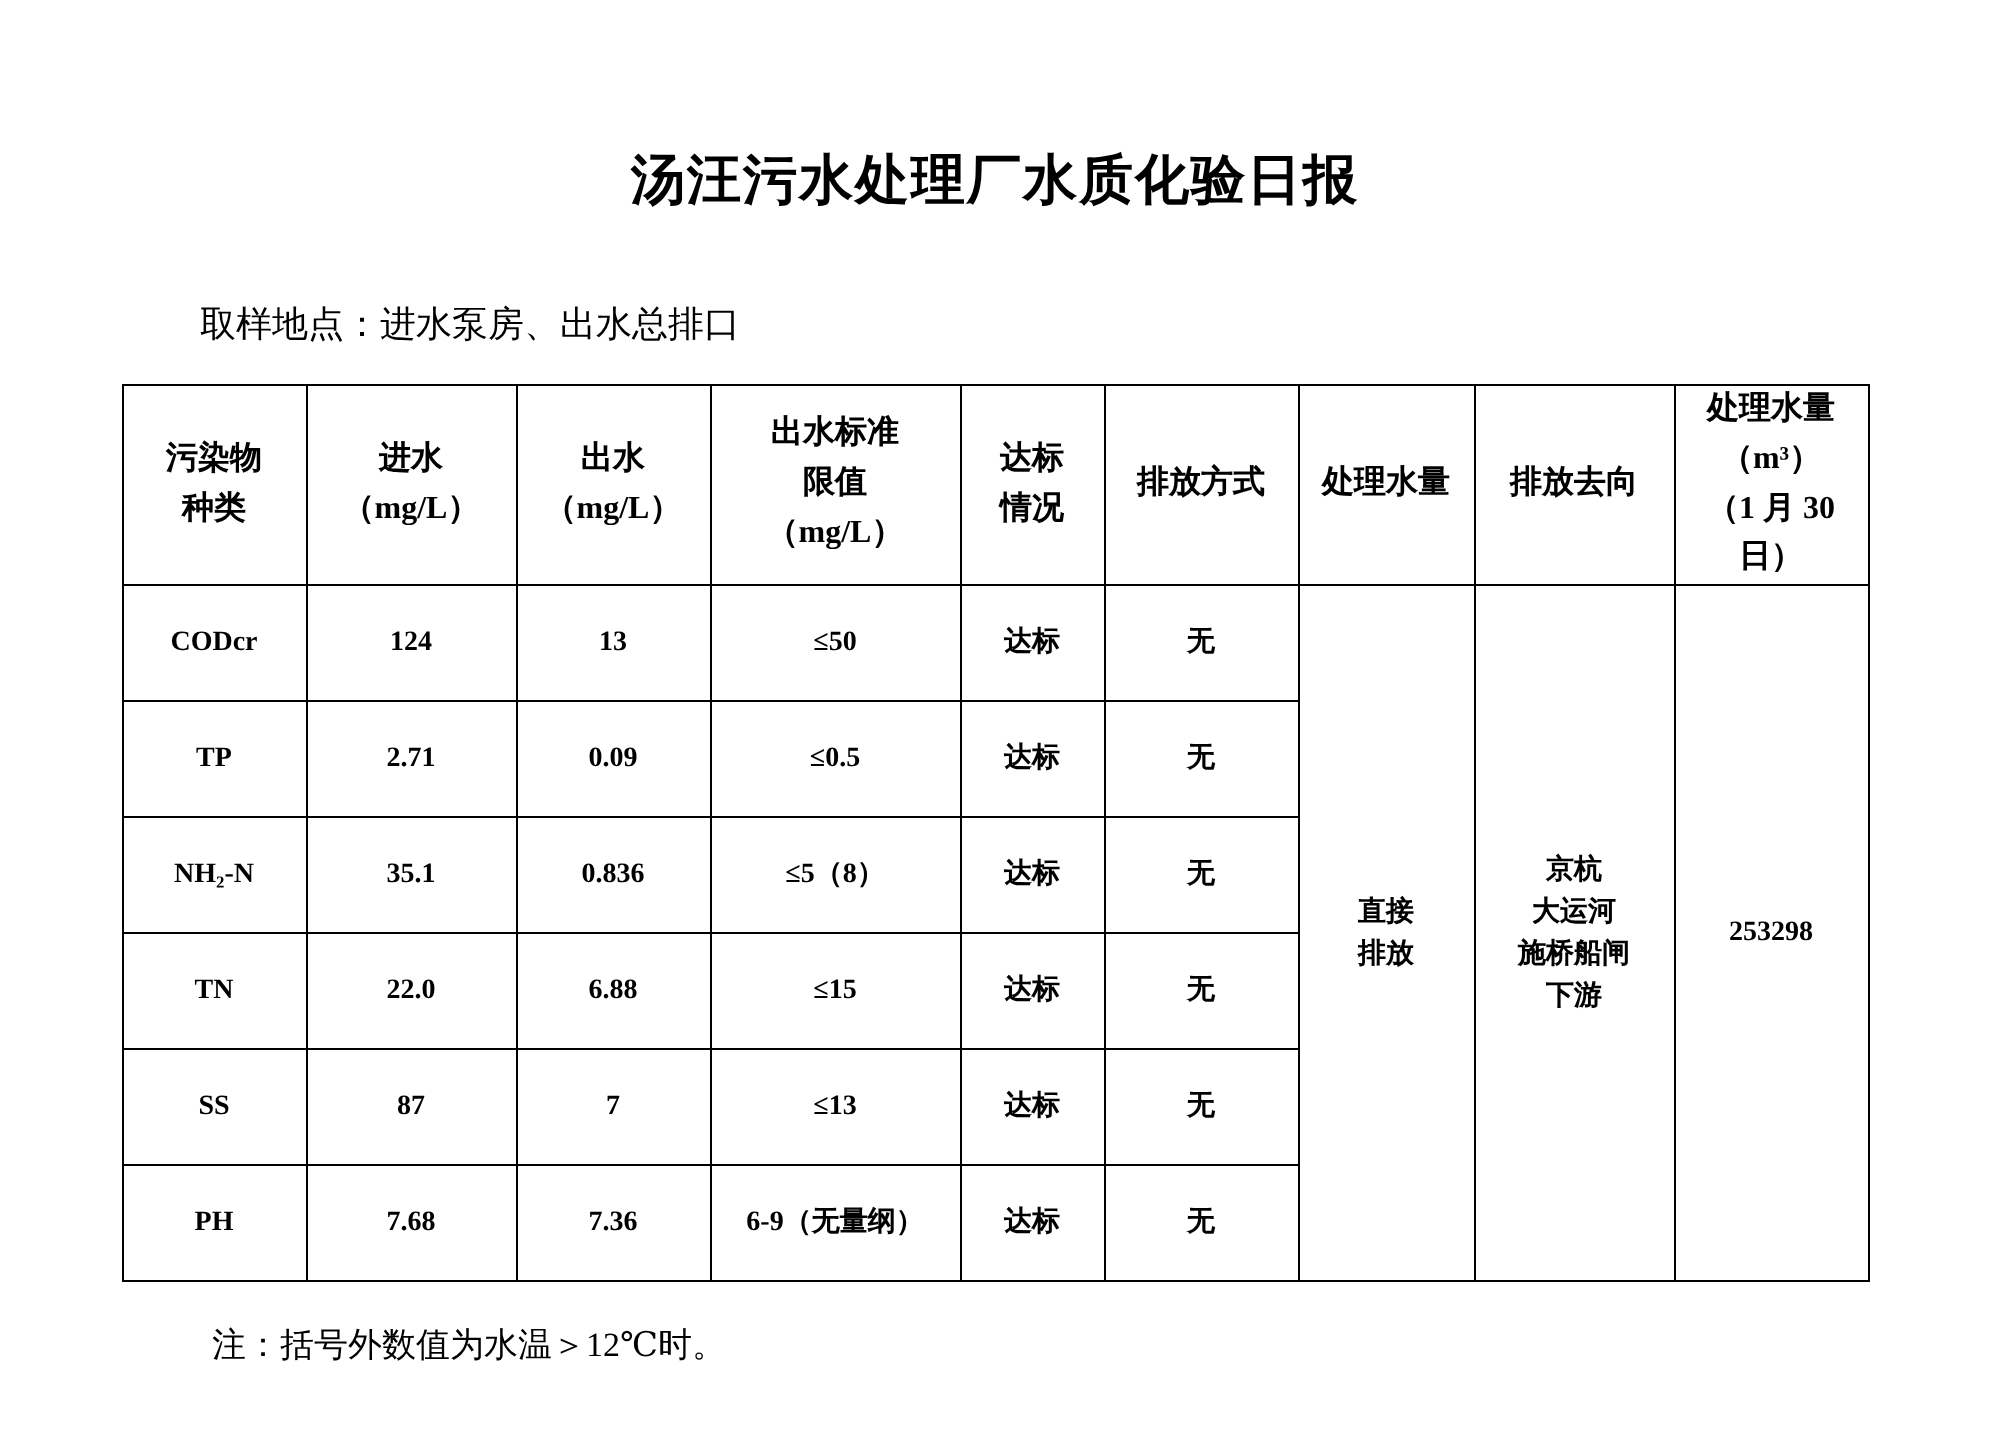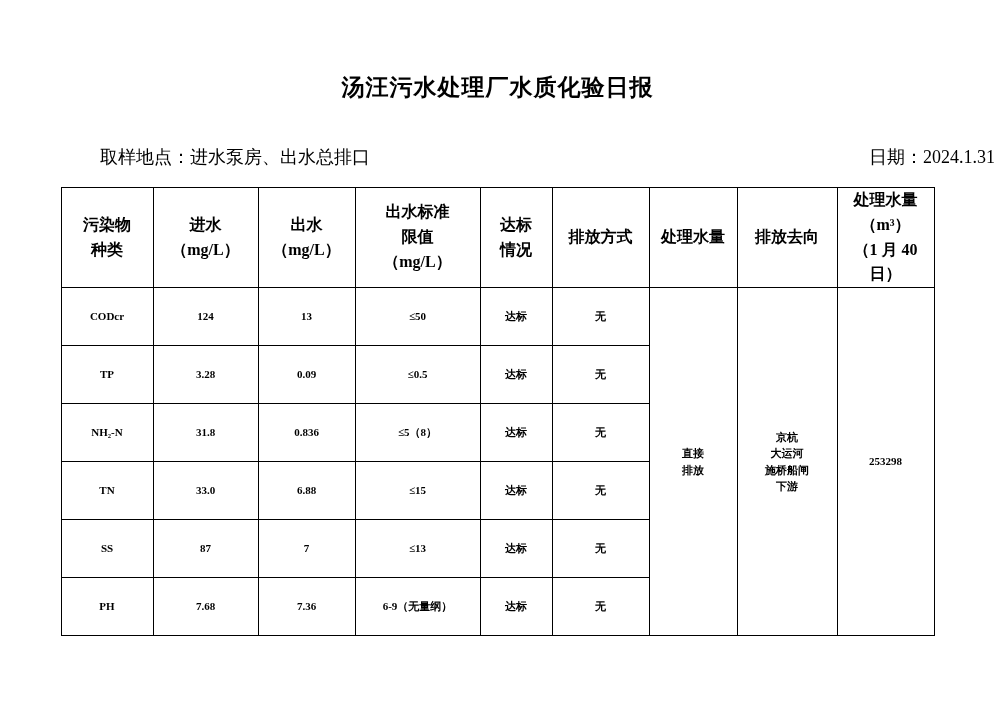--- a/index.html
+++ b/index.html
@@ -15,32 +15,33 @@
     overflow: hidden;
   }
   .page {
     position: relative;
     width: 995px;
     height: 727px;
     box-sizing: border-box;
   }
   .doc-title {
     text-align: center;
-    font-size: 23px;
+    font-size: 27px;
     font-weight: bold;
     letter-spacing: 1px;
     margin-top: 72px;
     font-family: "Liberation Serif", "DejaVu Serif", serif;
   }
   .meta-row {
     display: flex;
     justify-content: space-between;
     align-items: baseline;
     margin-top: 42px;
     padding-left: 100px;
+    padding-right: 93px;
     font-size: 18px;
     font-family: "Liberation Serif", "DejaVu Serif", serif;
   }
   .meta-left, .meta-right {
     white-space: nowrap;
   }
   table.data {
     border-collapse: collapse;
     margin: 18px auto 0 auto;
     width: 873px;
@@ -54,21 +55,21 @@
     padding: 0;
   }
   table.data thead th {
     height: 96px;
     font-size: 16px;
     font-weight: bold;
     line-height: 1.55;
   }
   table.data tbody td {
     height: 57px;
-    font-size: 11px;
+    font-size: 14px;
     font-weight: bold;
     line-height: 1.5;
   }
   .th-lines span {
     display: block;
   }
   .cell-vertical {
     font-size: 17px;
     font-weight: bold;
     line-height: 1.7;
@@ -91,21 +92,20 @@
 </style>
 </head>
 <body>
 
 <div class="page">
 
   <div class="doc-title">汤汪污水处理厂水质化验日报</div>
 
   <div class="meta-row">
     <div class="meta-left">取样地点：进水泵房、出水总排口</div>
-    <div class="meta-right">日期：2024.1.31</div>
   </div>
 
   <table class="data">
     <colgroup>
       <col style="width:92px">
       <col style="width:105px">
       <col style="width:97px">
       <col style="width:125px">
       <col style="width:72px">
       <col style="width:97px">
@@ -141,21 +141,21 @@
         </th>
         <th class="th-lines">
           <span>处理水量</span>
         </th>
         <th class="th-lines">
           <span>排放去向</span>
         </th>
         <th class="th-lines">
           <span>处理水量</span>
           <span>（m³）</span>
-          <span>（1 月 40 日）</span>
+          <span>（1 月 30 日）</span>
         </th>
       </tr>
     </thead>
     <tbody>
       <tr>
         <td>CODcr</td>
         <td>124</td>
         <td>13</td>
         <td>≤50</td>
         <td>达标</td>
@@ -167,37 +167,37 @@
         <td class="cell-vertical" rowspan="6">
           <span>京杭</span>
           <span>大运河</span>
           <span>施桥船闸</span>
           <span>下游</span>
         </td>
         <td class="cell-big" rowspan="6">253298</td>
       </tr>
       <tr>
         <td>TP</td>
-        <td>3.28</td>
+        <td>2.71</td>
         <td>0.09</td>
         <td>≤0.5</td>
         <td>达标</td>
         <td>无</td>
       </tr>
       <tr>
         <td>NH₂-N</td>
-        <td>31.8</td>
+        <td>35.1</td>
         <td>0.836</td>
         <td>≤5（8）</td>
         <td>达标</td>
         <td>无</td>
       </tr>
       <tr>
         <td>TN</td>
-        <td>33.0</td>
+        <td>22.0</td>
         <td>6.88</td>
         <td>≤15</td>
         <td>达标</td>
         <td>无</td>
       </tr>
       <tr>
         <td>SS</td>
         <td>87</td>
         <td>7</td>
         <td>≤13</td>
@@ -208,14 +208,15 @@
         <td>PH</td>
         <td>7.68</td>
         <td>7.36</td>
         <td>6-9（无量纲）</td>
         <td>达标</td>
         <td>无</td>
       </tr>
     </tbody>
   </table>
 
+  <div class="note">注：括号外数值为水温＞12℃时。</div>
 
 </div>
 
 </body></html>

